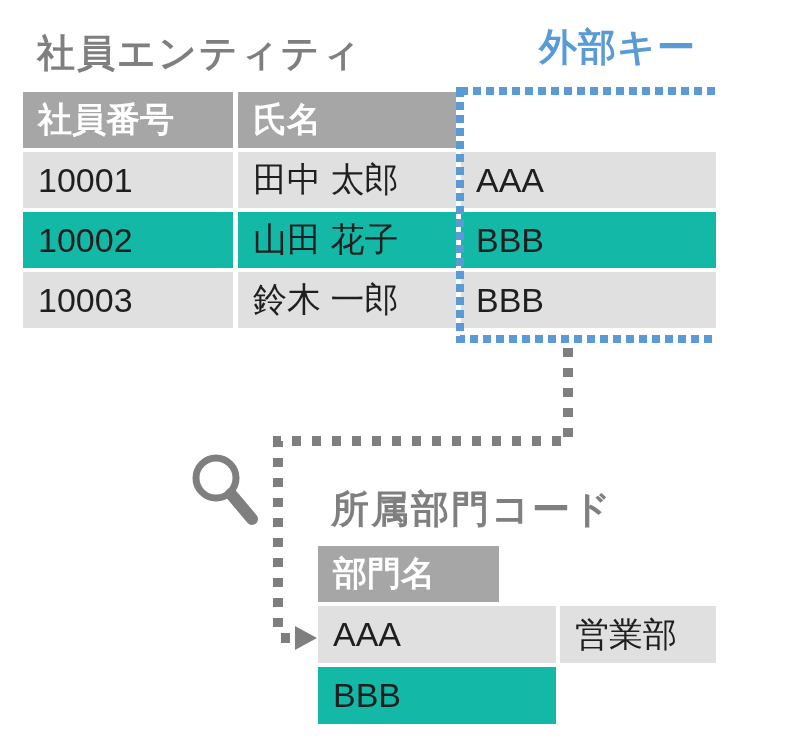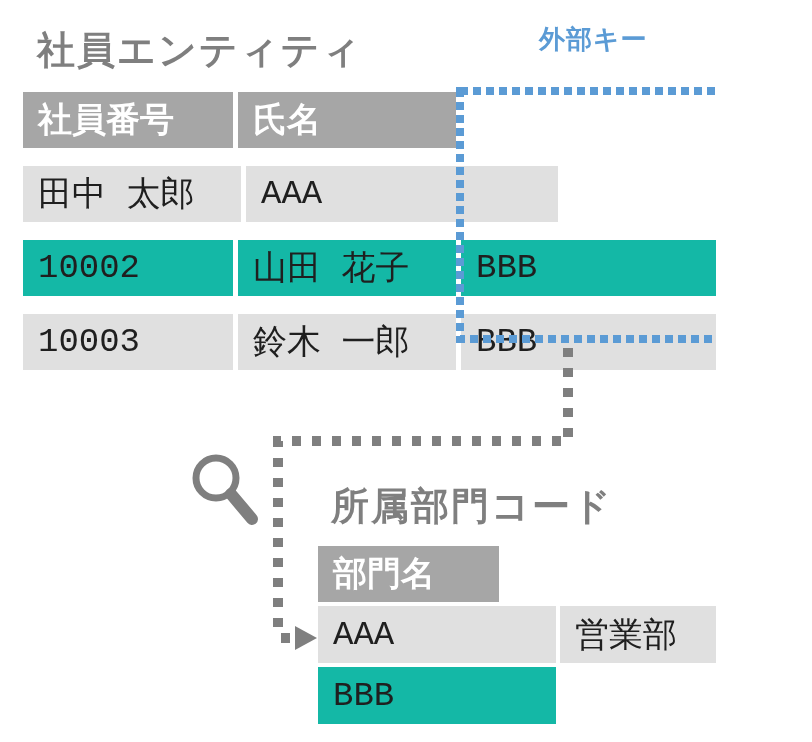--- a/index.html
+++ b/index.html
@@ -7,51 +7,50 @@
     padding: 0;
     background: #ffffff;
     font-family: "Liberation Sans", "DejaVu Sans", sans-serif;
   }
   .canvas {
     position: relative;
     width: 716px;
     height: 742px;
     background: #ffffff;
     overflow: hidden;
-    font-family: Liberation Mono, monospace;
   }
 
   
   .entity-title {
     position: absolute;
     font-size: 38px;
     font-weight: bold;
     color: #7f7f7f;
     letter-spacing: 2px;
     white-space: nowrap;
     line-height: 1;
   }
   .fk-title {
     position: absolute;
     left: 539px;
     top: 28px;
-    font-size: 26px;
+    font-size: 38px;
     font-weight: bold;
     color: #5b9bd5;
     letter-spacing: 1px;
     line-height: 1;
     white-space: nowrap;
   }
   .employee-title { left: 37px; top: 34px; }
   .dept-title     { left: 331px; top: 490px; }
   .search-label   { left: 179px; top: 405px; }
 
   
   .etable { position: absolute; }
-  .erow { display: flex; column-gap: 5px; margin-bottom: 18px; }
+  .erow { display: flex; column-gap: 5px; margin-bottom: 4px; }
   .dtable .erow { column-gap: 4px; margin-bottom: 4px; }
   .cell {
     display: flex;
     align-items: center;
     padding-left: 15px;
     box-sizing: border-box;
     font-size: 34px;
     color: #1f1f1f;
     height: 56px;
     white-space: nowrap;
@@ -95,20 +94,21 @@
   <div class="entity-title employee-title">社員エンティティ</div>
 
   <div class="fk-title">外部キー</div>
 
   <div class="etable emp">
     <div class="erow head">
       <div class="cell c0">社員番号</div>
       <div class="cell c1">氏名</div>
     </div>
     <div class="erow shade-a">
+      <div class="cell c0">10001</div>
       <div class="cell c1">田中 太郎</div>
       <div class="cell c2">AAA</div>
     </div>
     <div class="erow shade-b">
       <div class="cell c0">10002</div>
       <div class="cell c1">山田 花子</div>
       <div class="cell c2">BBB</div>
     </div>
     <div class="erow shade-a">
       <div class="cell c0">10003</div>

